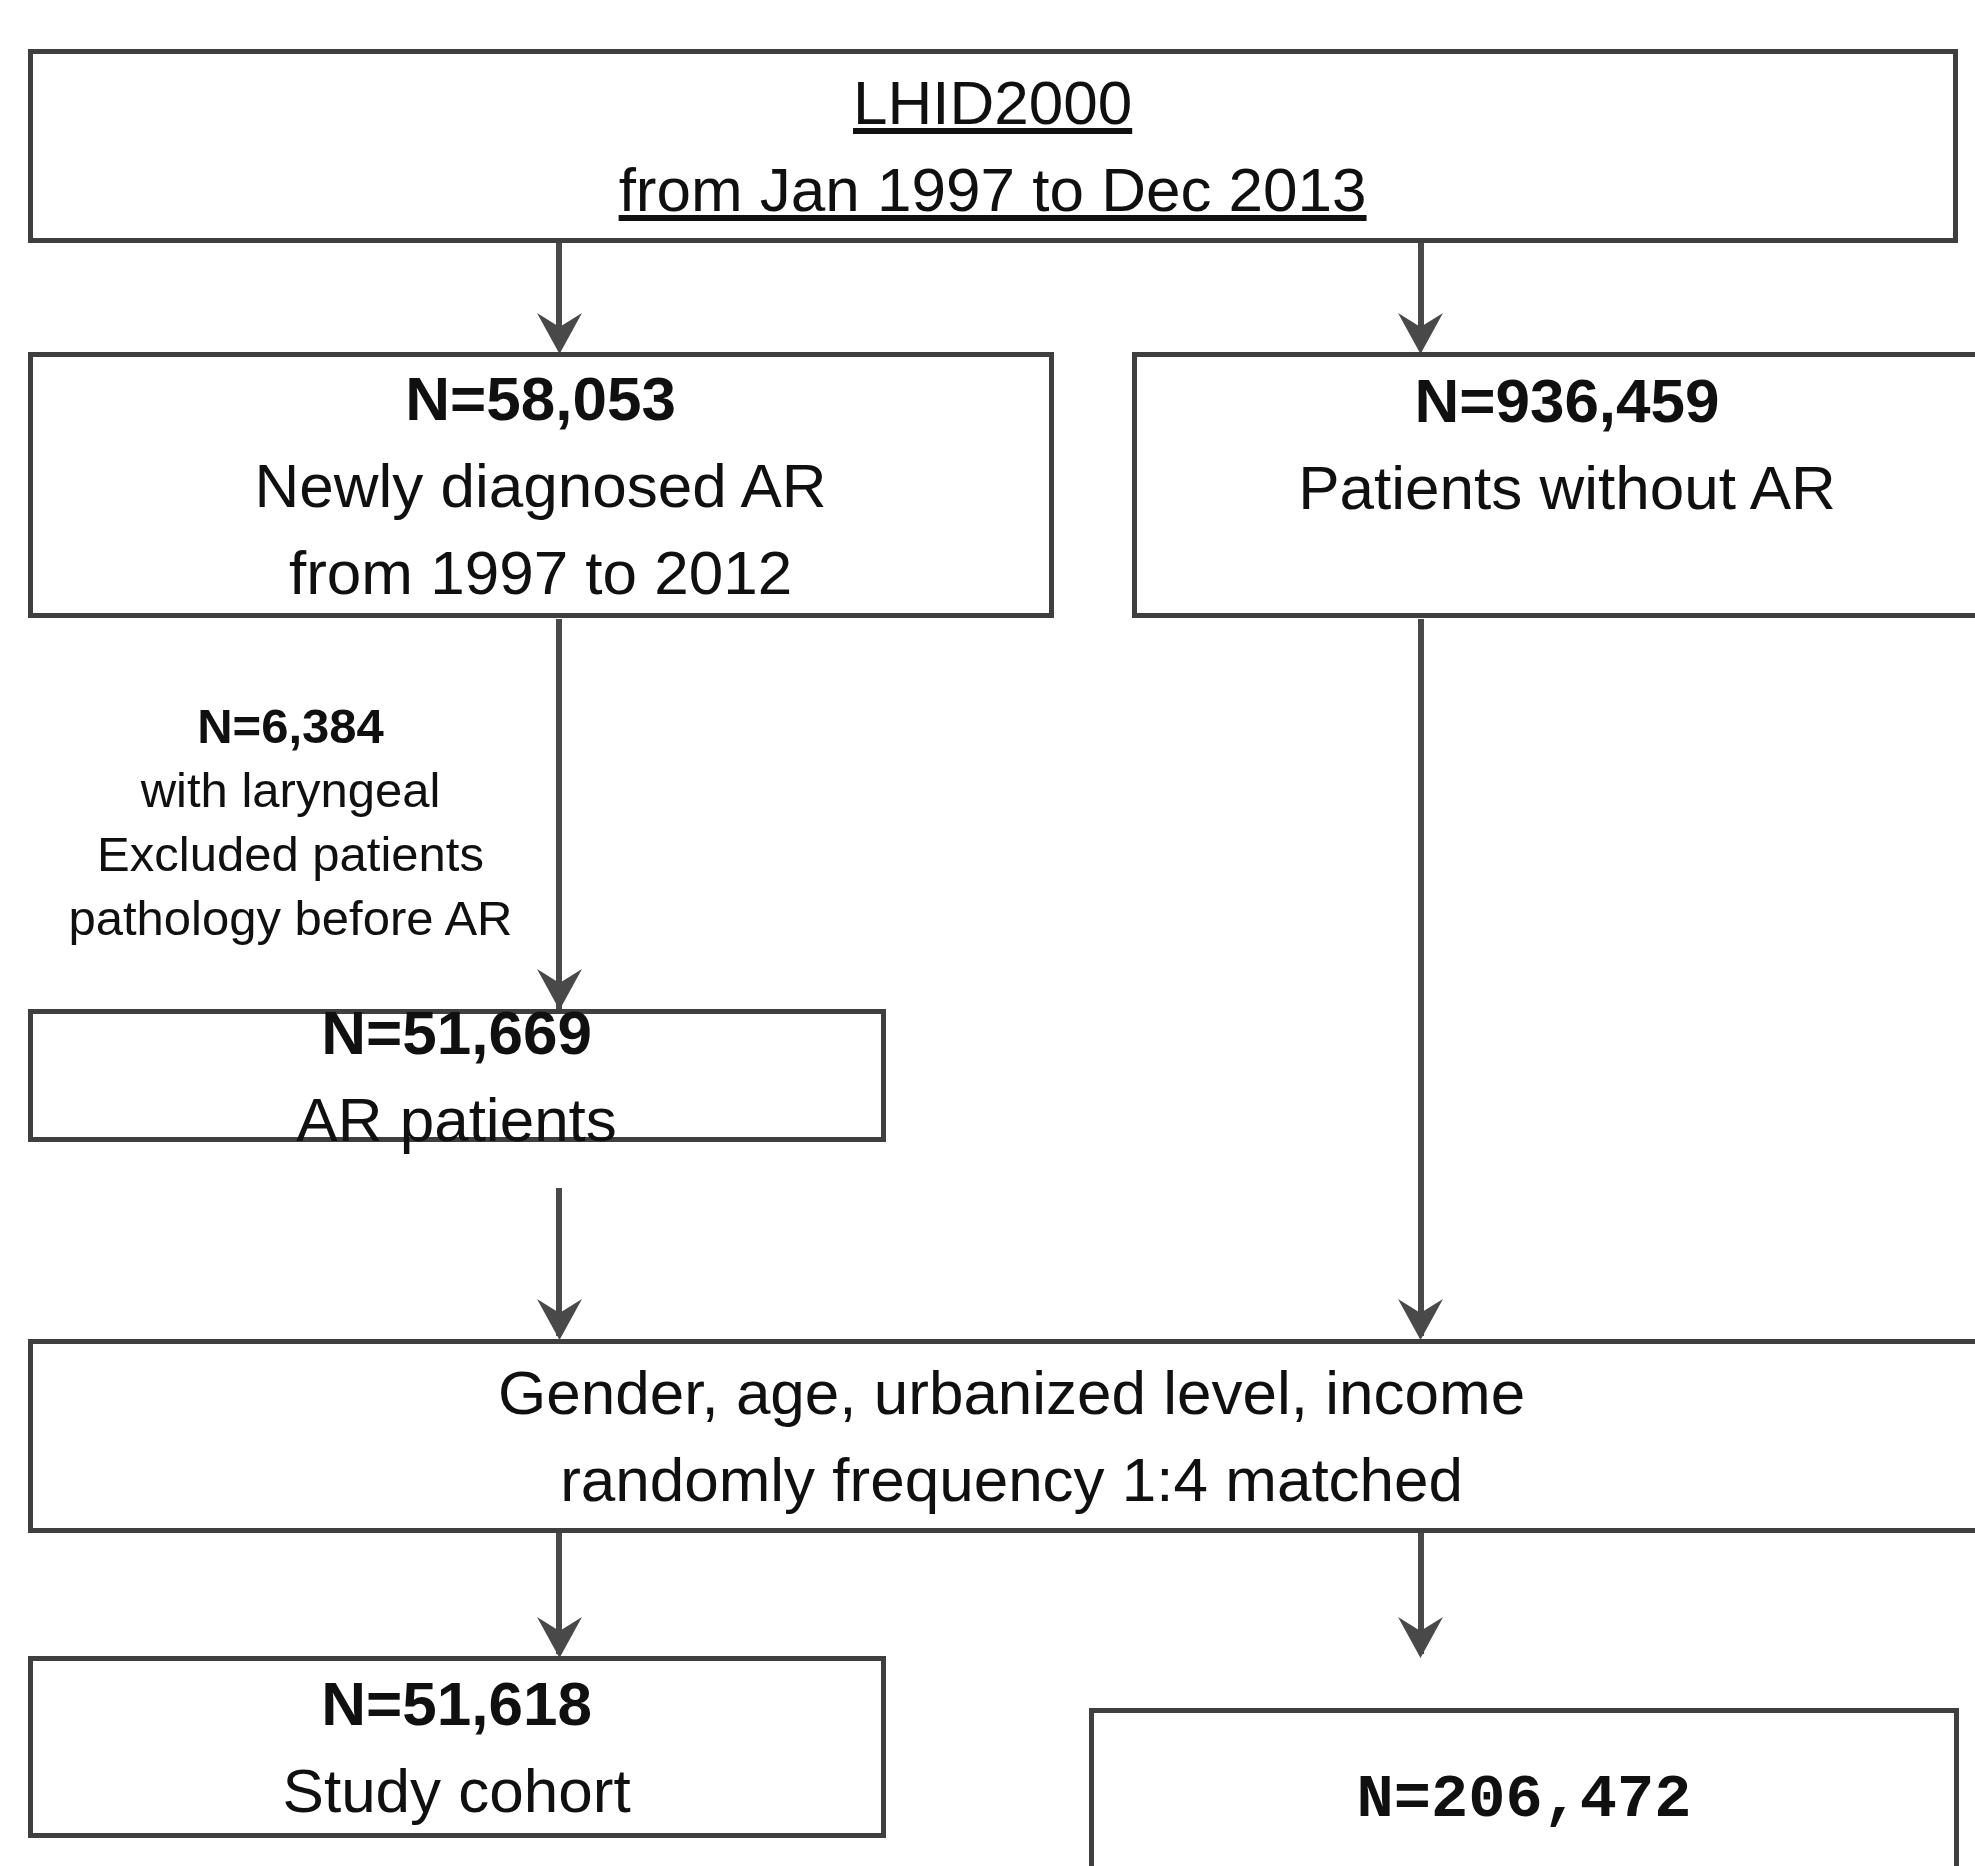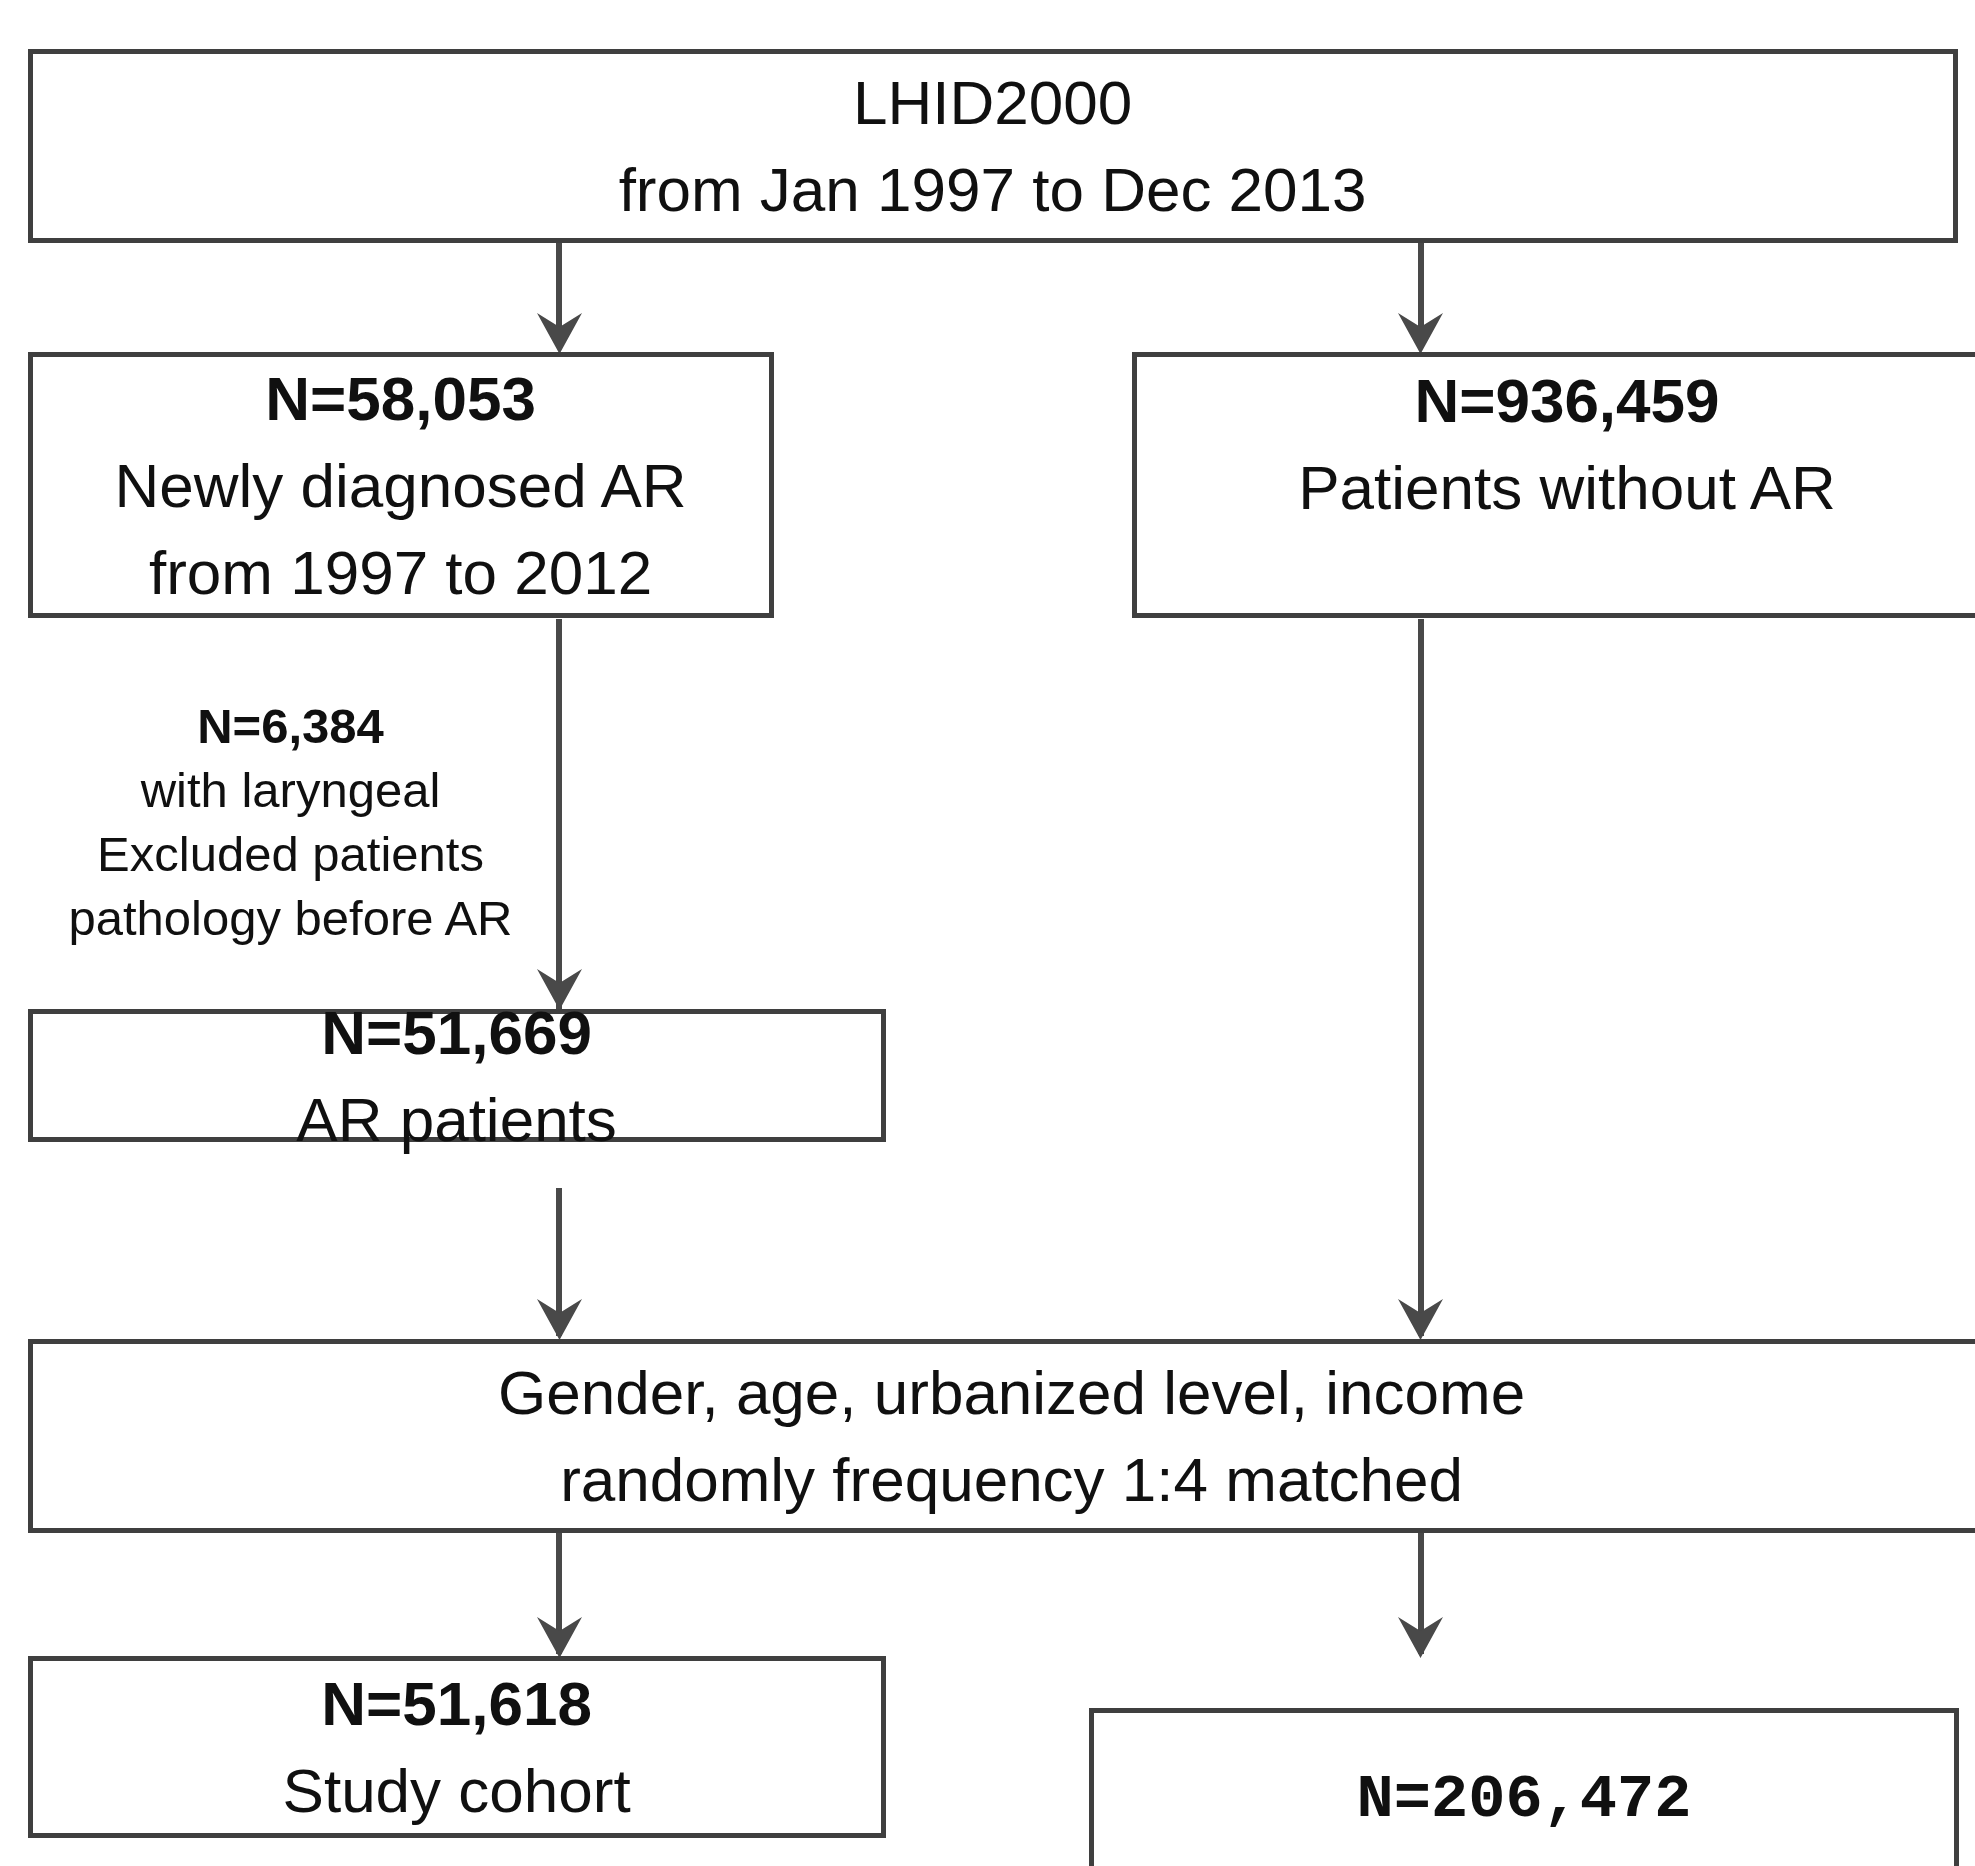--- a/index.html
+++ b/index.html
@@ -63,32 +63,32 @@
     height: 41px;
     background: #494949;
     clip-path: polygon(0 0, 50% 34%, 100% 0, 50% 100%);
   }
 </style>
 </head>
 <body>
 
 <div class="canvas">
 
-  <div class="box" style="left:27.6px; top:49px; width:1930px; height:194px;">
+  <div class="box" style="left:27.6px; top:49px; width:1930px; height:194px;text-decoration:underline;">
     <div class="bline">LHID2000</div>
     <div class="bline">from Jan 1997 to Dec 2013</div>
   </div>
 
   <div class="aline" style="left:556px; top:243px; height:104px;"></div>
   <div class="ahead" style="left:537px; top:313px;"></div>
 
   <div class="aline" style="left:1418px; top:243px; height:104px;"></div>
   <div class="ahead" style="left:1398px; top:313px;"></div>
 
-  <div class="box" style="left:27.6px; top:352px; width:746px; height:266px;">
+  <div class="box" style="left:27.6px; top:352px; width:1026px; height:266px;">
     <div class="bline bold">N=58,053</div>
     <div class="bline">Newly diagnosed AR</div>
     <div class="bline">from 1997 to 2012</div>
   </div>
 
   <div class="box top-align" style="left:1089px; top:352px; width:870px; height:266px;">
     <div class="bline bold">N=936,459</div>
     <div class="bline">Patients without AR</div>
   </div>
 

